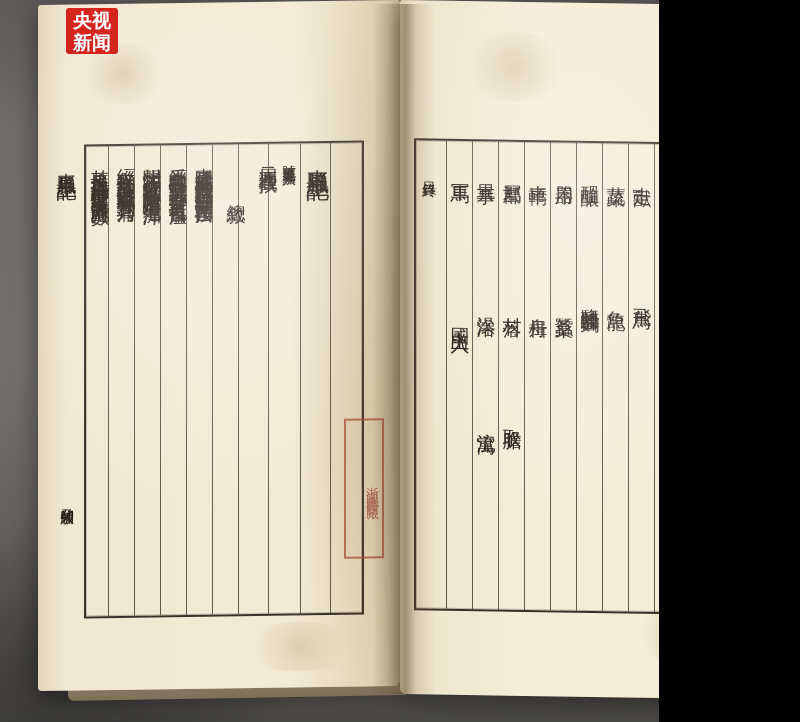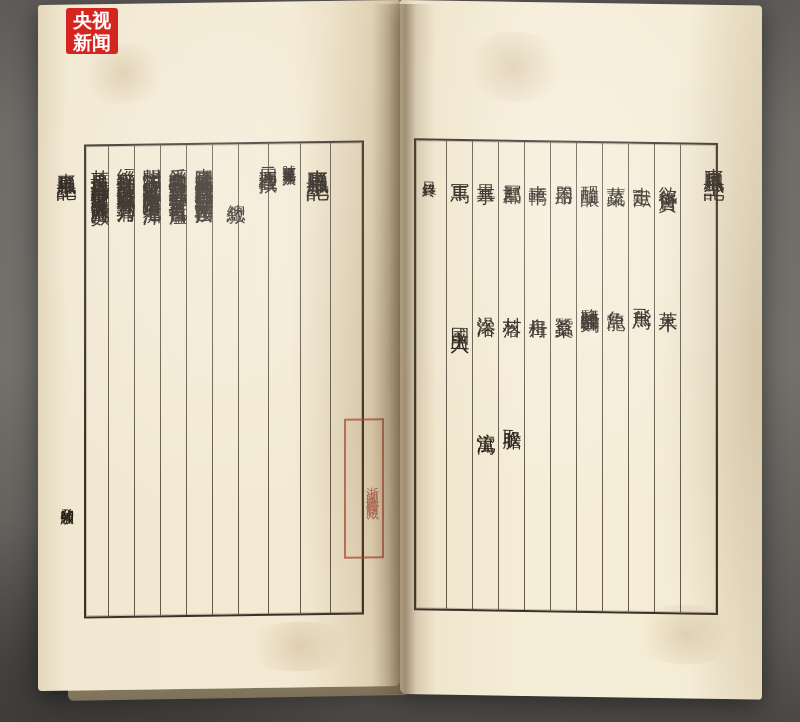--- a/index.html
+++ b/index.html
@@ -5,21 +5,21 @@
   html, body {
     margin: 0;
     padding: 0;
     background: #000;
   }
   body {
     font-family: "Liberation Serif", serif;
   }
   #scene {
     position: relative;
-    width: 800px;
+    width: 659px;
     height: 722px;
     overflow: hidden;
     background: #6d6a66;
   }
 
   
   .backdrop {
     position: absolute;
     inset: 0;
     background:

